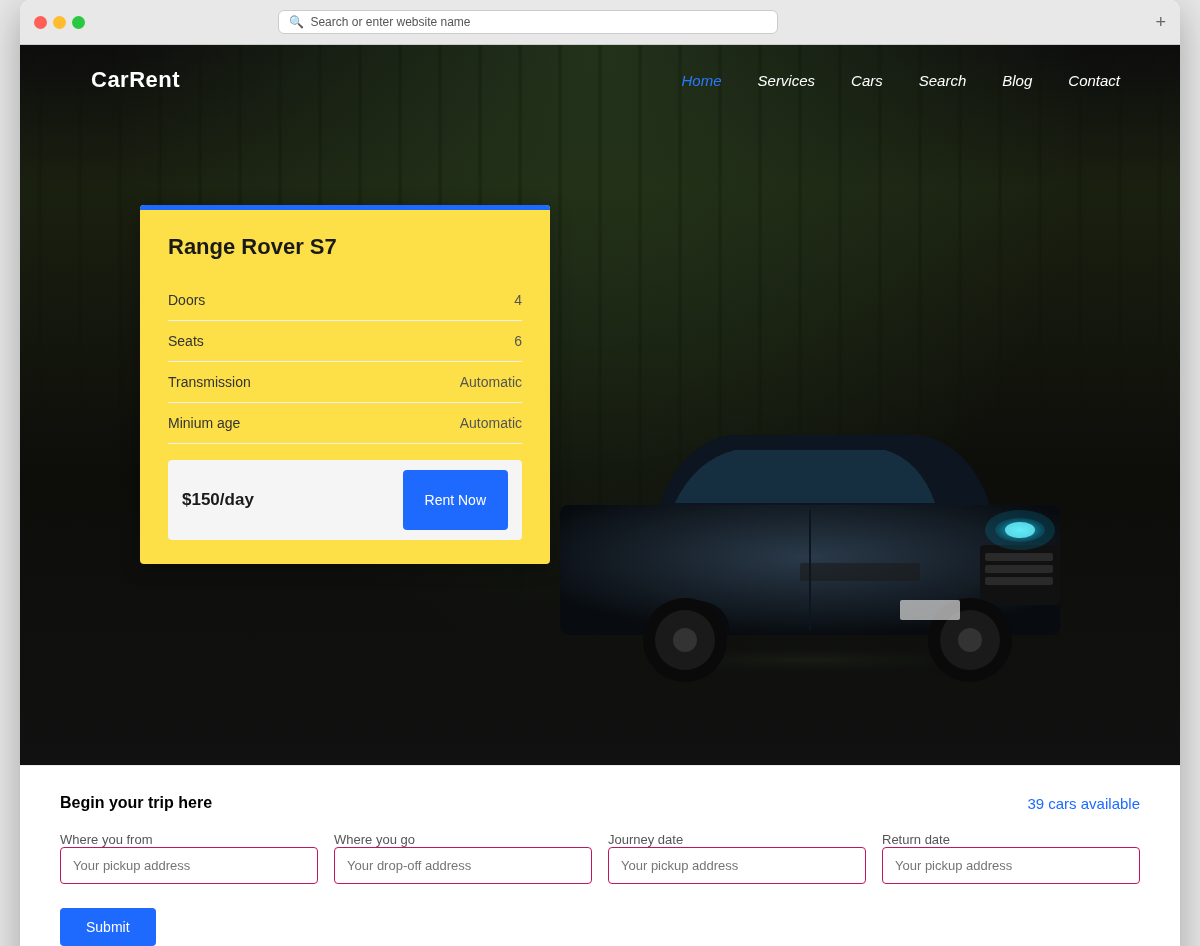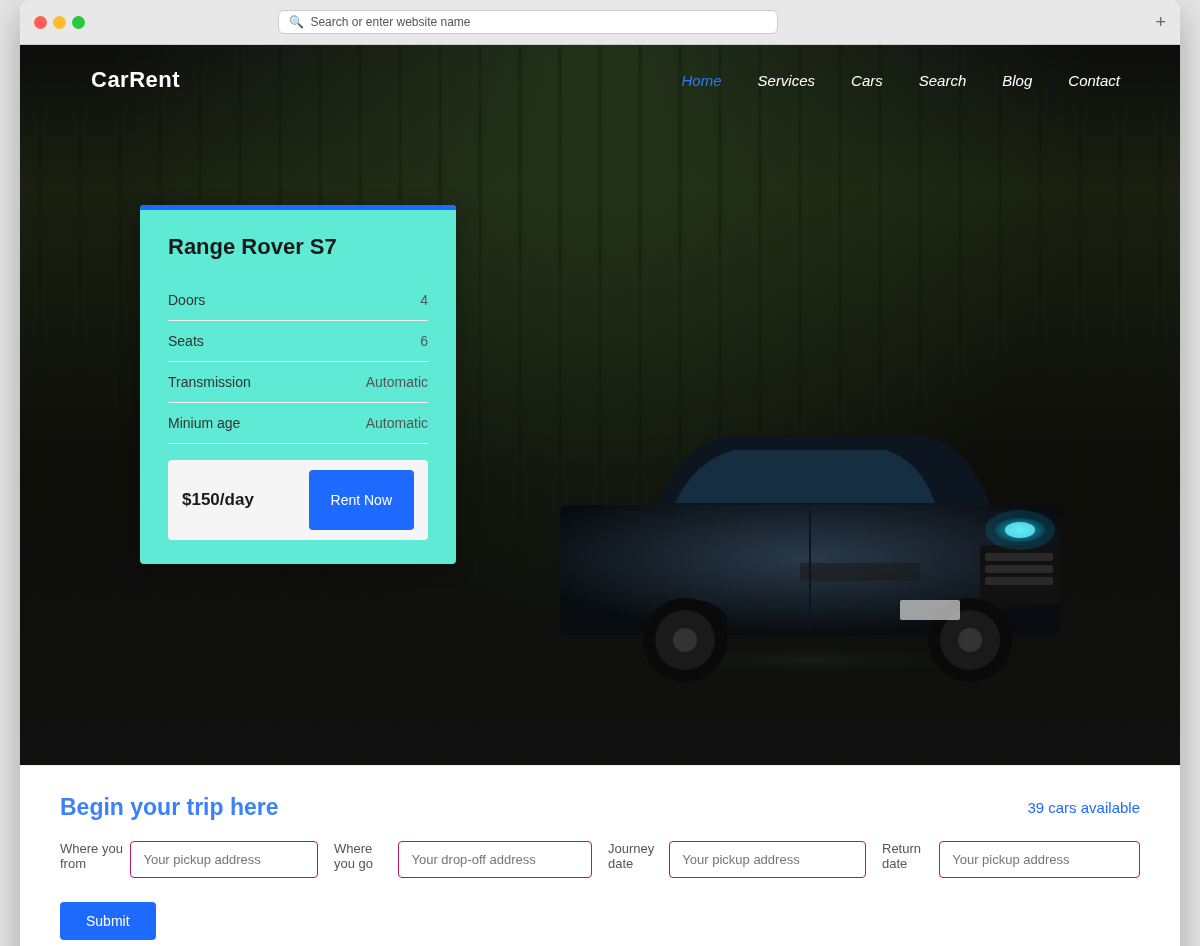--- a/index.html
+++ b/index.html
@@ -122,22 +122,22 @@
       font-weight: 400;
       cursor: pointer;
     }
     .nav-link.active { color: #2979ff; }
 
     
     .car-card {
       position: absolute;
       left: 120px;
       top: 160px;
-      width: 316px;
-      background: #5eead4;
+      width: 410px;
+      background: #fde047;
       border-radius: 4px;
       overflow: hidden;
       box-shadow: 0 4px 20px rgba(0,0,0,0.3);
       z-index: 10;
     }
     .card-blue-bar {
       height: 5px;
       background: #1e6aff;
     }
     .card-body { padding: 24px 28px; }
@@ -185,36 +185,36 @@
       padding: 28px 40px 40px;
       border-top: 1px solid #eee;
     }
     .search-header {
       display: flex;
       align-items: center;
       justify-content: space-between;
       margin-bottom: 20px;
     }
     .search-title {
-      font-size: 23px;
+      font-size: 16px;
       font-weight: 600;
-      color: #3b82f6;
+      color: #000000;
     }
     .cars-available {
       font-size: 15px;
       color: #1e6aff;
       font-weight: 500;
     }
     .search-fields {
       display: grid;
       grid-template-columns: repeat(4, 1fr);
       gap: 16px;
       margin-bottom: 20px;
     }
-    .field-group { display: flex; gap: 6px; }
+    .field-group { display: flex; flex-direction: column; }
     .field-label { font-size: 13px; color: #555; }
     .field-input {
       border: 1px solid #be185d;
       border-radius: 4px;
       padding: 10px 12px;
       font-size: 13px;
       color: #888;
       outline: none;
       width: 100%;
     }

